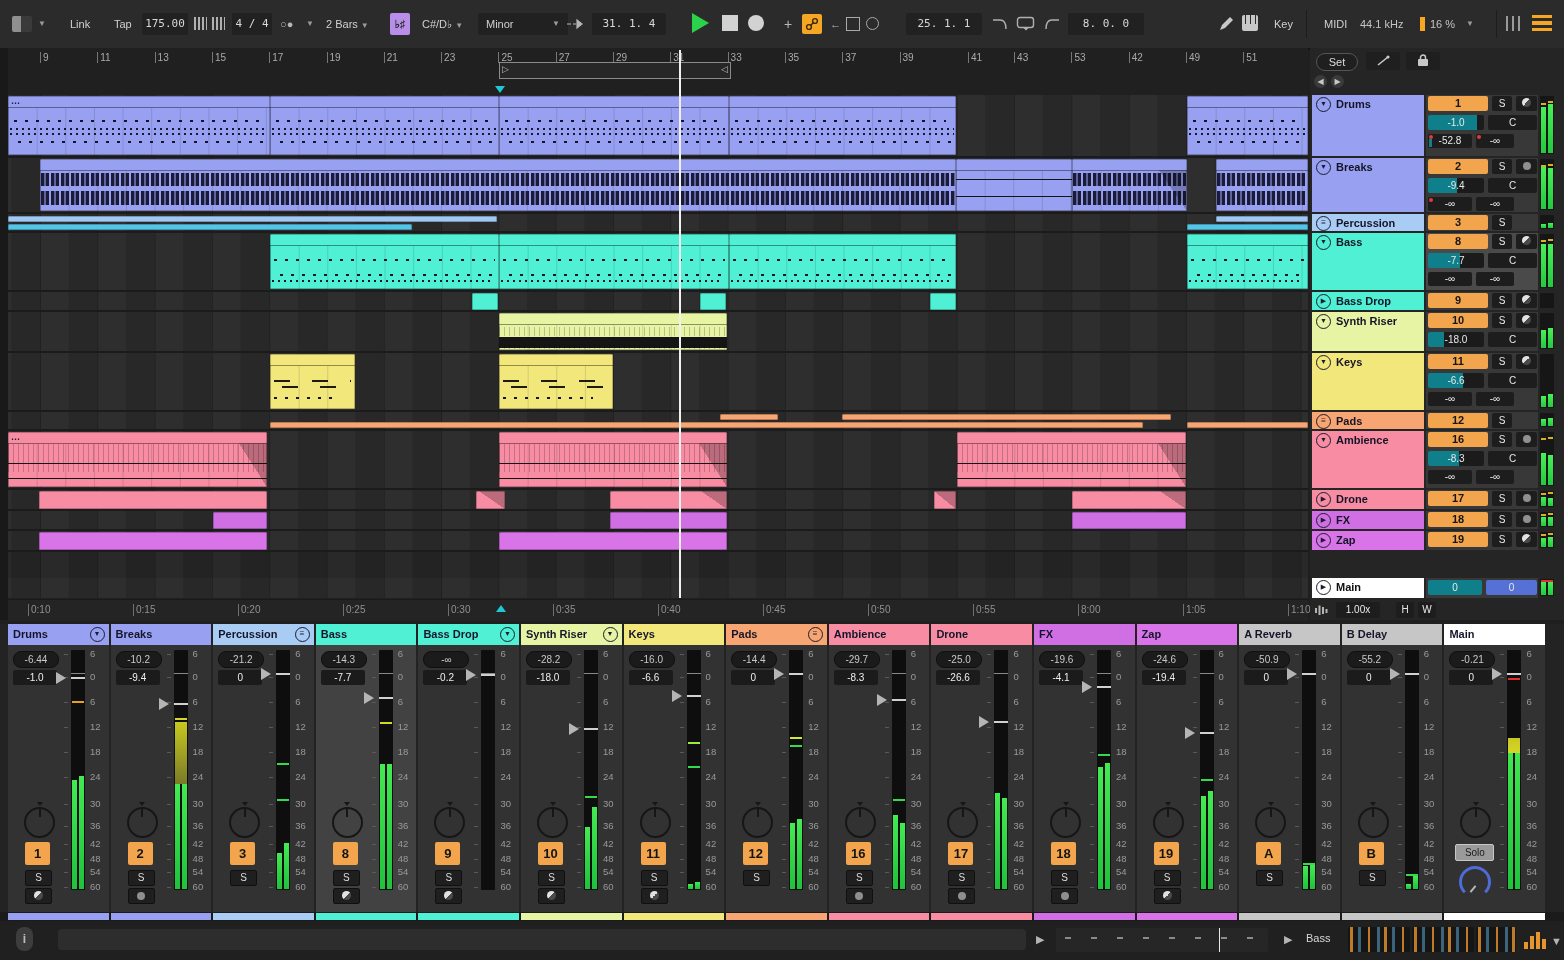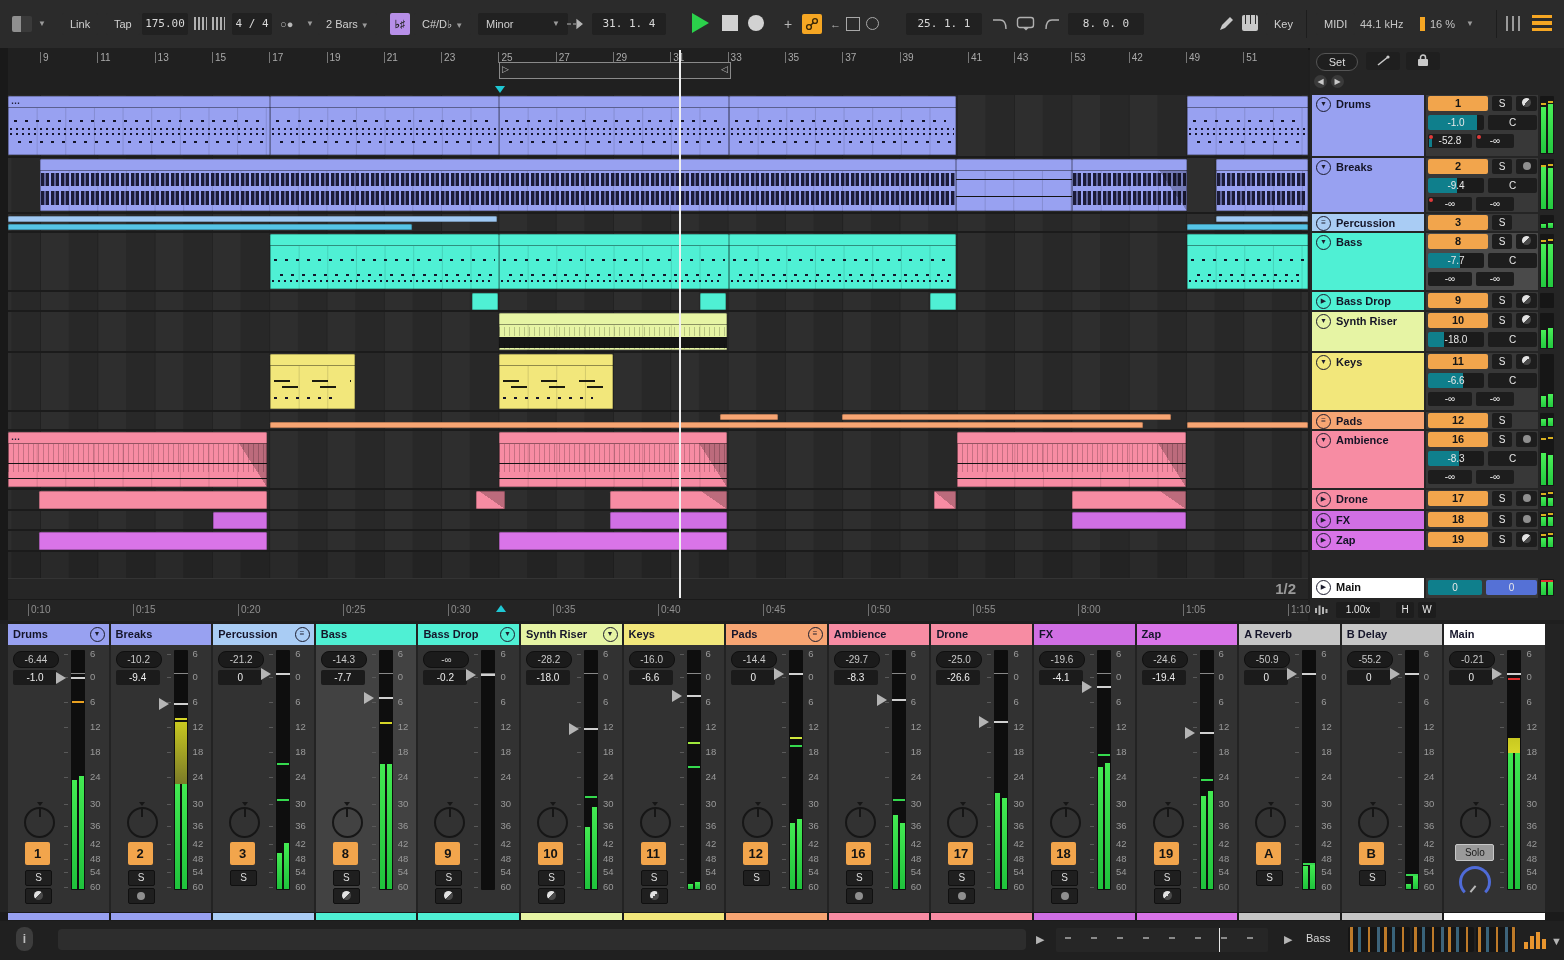--- a/index.html
+++ b/index.html
@@ -377,23 +377,20 @@
         <div class="lane" style="top: 416px; height: 20px;">
           <div class="clip" style="left: 205px; width: 54px; top: 1px; height: 17px; background: rgb(208, 111, 228);"></div>
           <div class="clip" style="left: 602px; width: 117px; top: 1px; height: 17px; background: rgb(208, 111, 228);"></div>
           <div class="clip" style="left: 1064px; width: 114px; top: 1px; height: 17px; background: rgb(208, 111, 228);"></div>
         </div>
         <div class="lane" style="top: 436px; height: 21px;">
           <div class="clip" style="left: 31px; width: 228px; top: 1px; height: 18px; background: rgb(217, 116, 232);"></div>
           <div class="clip" style="left: 491px; width: 228px; top: 1px; height: 18px; background: rgb(217, 116, 232);"></div>
         </div>
         <div style="position: absolute; left: 0px; width: 1300px; top: 457px; height: 26px; background: rgba(0, 0, 0, 0.1);"></div>
-        <div id="mainlane" style="position: absolute; left: 0px; width: 1300px; top: 483px; height: 20px; background: rgb(38, 38, 38); border-top: 1px solid rgb(52, 52, 52);">
-          <div style="position: absolute; right: 12px; top: 1px; font: bold 15px &quot;Liberation Sans&quot;, sans-serif; color: rgb(154, 154, 154);">1/2</div>
-        </div>
         <div id="playhead" style="position: absolute; left: 671px; top: -45px; width: 1.5px; height: 548px; background: rgb(240, 240, 240); z-index: 30;"></div>
       </div>
     <div id="timeruler">
         <div class="tlab" style="left: 20px;">0:10</div>
         <div class="tlab" style="left: 125px;">0:15</div>
         <div class="tlab" style="left: 230px;">0:20</div>
         <div class="tlab" style="left: 335px;">0:25</div>
         <div class="tlab" style="left: 440px;">0:30</div>
         <div class="tlab" style="left: 545px;">0:35</div>
         <div class="tlab" style="left: 650px;">0:40</div>

